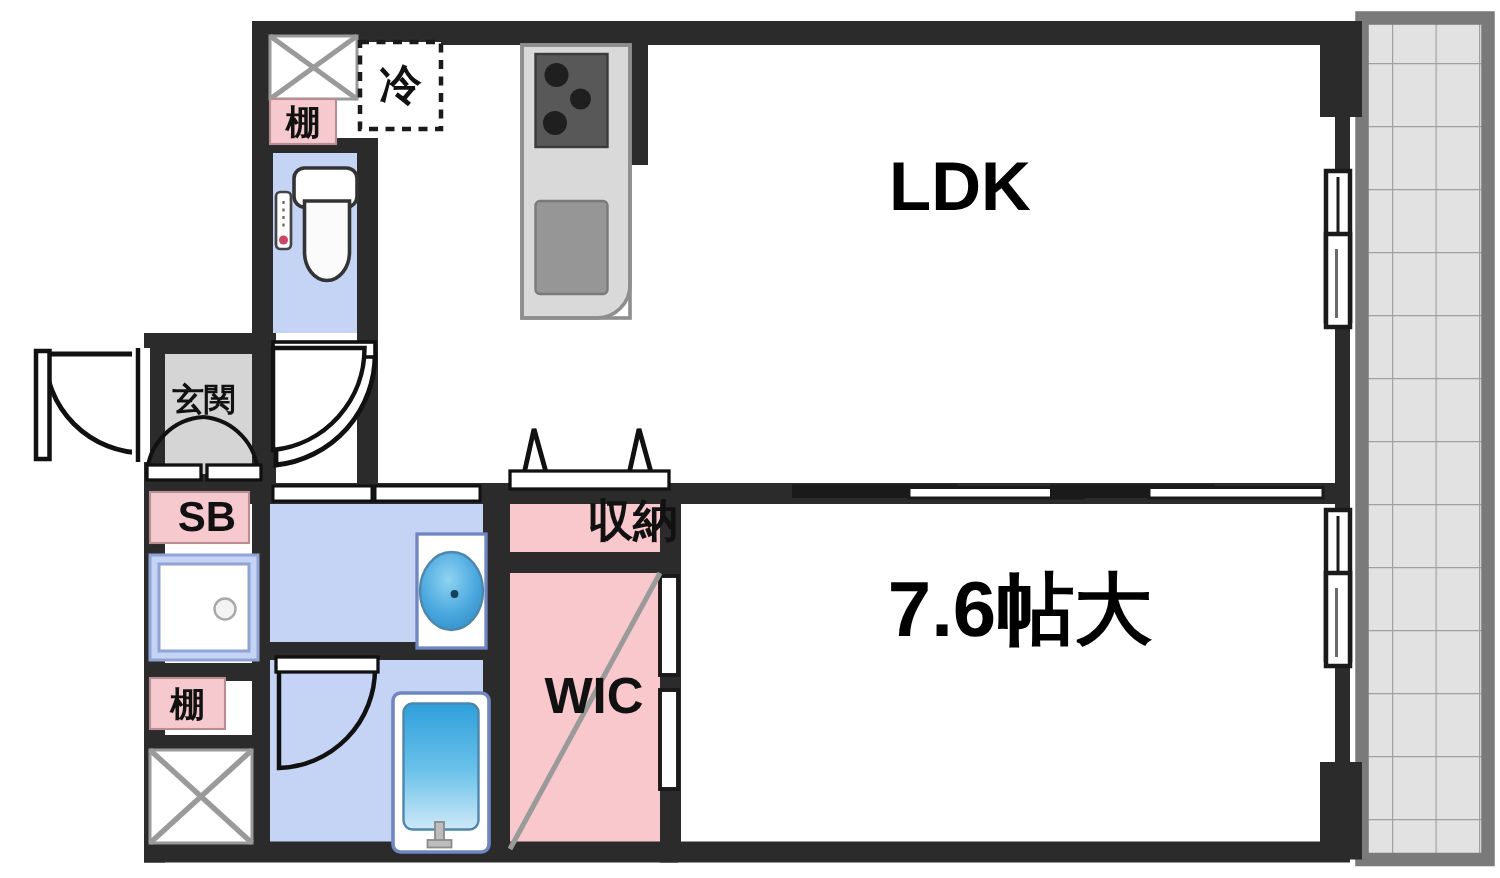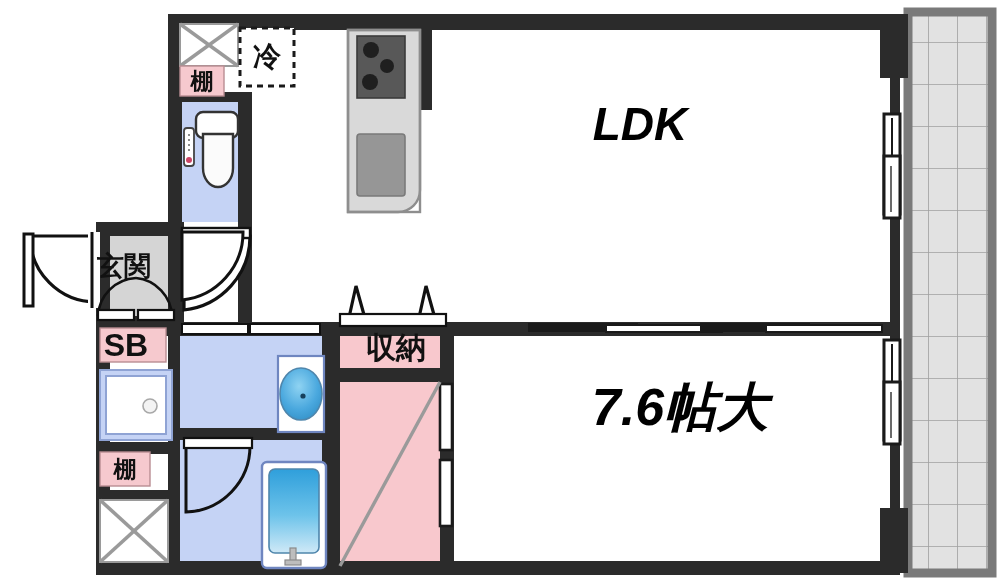--- a/index.html
+++ b/index.html
@@ -30,21 +30,20 @@
     align-items: center;
     justify-content: center;
     line-height: 1;
   }
   .room-name {
     position: absolute;
     font-weight: bold;
     color: #000000;
     text-align: center;
     line-height: 1.06;
-    font-style: italic;
   }
 </style>
 </head>
 <body>
 
 <div id="floorplan">
 
   <svg width="1000" height="585" viewBox="0 0 1000 585">
 
     <defs>
@@ -286,38 +285,41 @@
   </svg>
 
   <div class="room-name" style="left:520px; top:100px; width:240px; font-size:46px;">
     <div>LDK</div>
   </div>
 
   <div class="room-name" style="left:560px; top:380px; width:240px; font-size:44px;">
     <div style="font-size:52px;">7.6帖大</div>
   </div>
 
-  <div class="tag" style="left:84px; top:248px; width:80px; height:36px; font-size:27px;">
+  <div class="tag" style="left:96px; top:248px; width:80px; height:36px; font-size:21px;">
     <span>玄関</span>
   </div>
 
-  <div class="tag" style="left:88px; top:328px; width:76px; height:34px; font-size:32px;">
+  <div class="tag" style="left:100px; top:328px; width:76px; height:34px; font-size:28px;">
     <span>SB</span>
   </div>
 
   <div class="tag" style="left:180px; top:66px; width:44px; height:30px; font-size:23px;">
     <span>棚</span>
   </div>
 
   <div class="tag" style="left:100px; top:452px; width:50px; height:34px; font-size:23px;">
     <span>棚</span>
   </div>
 
   <div class="tag" style="left:240px; top:28px; width:54px; height:58px; font-size:28px;">
     <span>冷</span>
   </div>
 
-  <div class="tag" style="left:340px; top:322px; width:112px; height:52px; font-size:30px;">
+  <div class="tag" style="left:340px; top:322px; width:112px; height:52px; font-size:30px;justify-content:flex-end;">
     <span>収納</span>
   </div>
 
+  <div class="tag" style="left:340px; top:440px; width:112px; height:48px; font-size:34px;">
+    <span>WIC</span>
+  </div>
 
 </div>
 
 </body></html>

